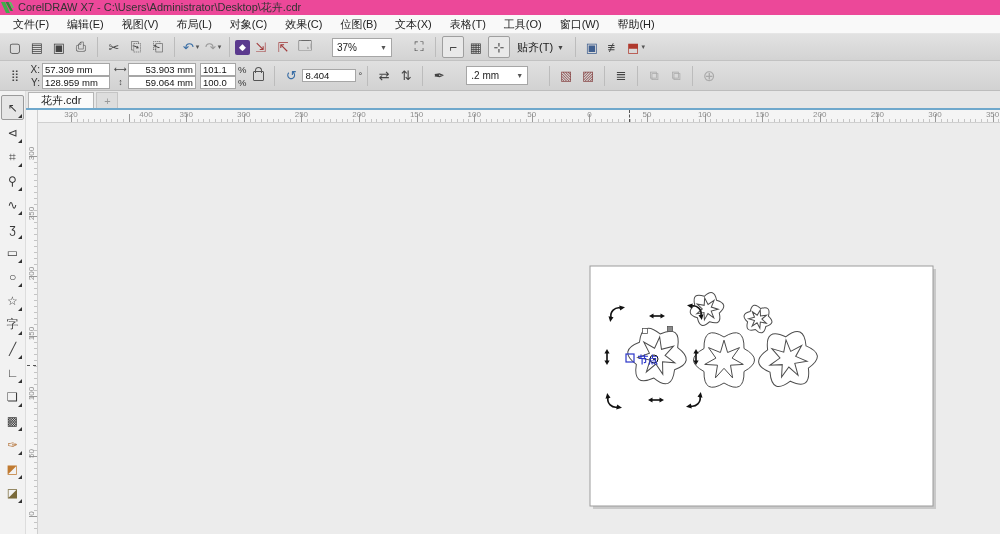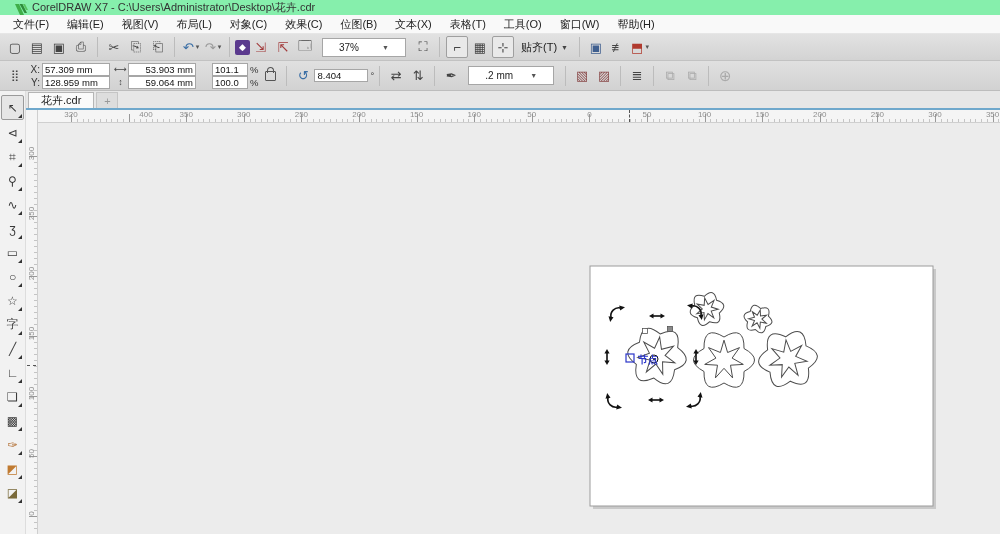--- a/index.html
+++ b/index.html
@@ -1,46 +1,46 @@
 <!DOCTYPE html>
 <html><head>
 <meta charset="utf-8">
 <style>
   html,body{margin:0;padding:0;}
   body{width:1000px;height:534px;overflow:hidden;background:#fff;
        font-family:"Liberation Sans","DejaVu Sans",sans-serif;color:#222;
        -webkit-font-smoothing:antialiased;}
-  .titlebar{height:15px;display:flex;align-items:flex-end;padding-left:15px;background:#86efac;}
+  .titlebar{height:15px;display:flex;align-items:center;padding-left:1px;background:#ec4899;}
   .titlebar .logo{width:13px;height:11px;margin-right:4px;}
   .titlebar .title{font-size:11px;color:#333;white-space:nowrap;}
   .menubar{height:18px;display:flex;align-items:center;background:#f9f9f9;border-bottom:1px solid #e6e6e6;padding-left:4px;}
   .menubar .mi{font-size:11px;padding:2px 9px;color:#222;cursor:default;}
   .toolbar{height:26px;display:flex;align-items:center;background:linear-gradient(#e2e2e2,#d3d3d3);border-bottom:1px solid #c2c2c2;padding-left:4px;}
   .propbar{height:29px;display:flex;align-items:center;background:linear-gradient(#e0e0e0,#d2d2d2);border-bottom:1px solid #bdbdbd;padding-left:4px;font-size:10px;}
   .tbtn{min-width:20px;height:20px;display:flex;align-items:center;justify-content:center;
         font-size:13px;color:#444;margin:0 1px;position:relative;}
   .tbtn.small{font-size:11px;}
   .tbtn.boxed{border:1px solid #9f9f9f;background:#e9e9e9;border-radius:2px;}
   .tbtn .dd{font-size:7px;color:#555;margin-left:2px;}
   .sep{width:1px;height:20px;background:#bcbcbc;margin:0 5px;}
   .selectbox{display:flex;align-items:center;justify-content:space-between;background:#fff;border:1px solid #a6a6a6;
-             height:17px;padding:0 16px;font-size:10px;color:#222;margin:0 6px;}
+             height:17px;padding:0 4px;font-size:10px;color:#222;margin:0 16px;}
   .selectbox .dd{font-size:7px;color:#555;margin-left:6px;}
   .dropbtn{display:flex;align-items:center;font-size:11px;color:#222;padding:0 6px;height:20px;}
   .dropbtn .dd{font-size:7px;margin-left:4px;color:#444;}
   .swatch{width:15px;height:15px;background:#5b3a8e;color:#fff;display:flex;align-items:center;justify-content:center;
           font-size:9px;border-radius:2px;}
   
   .stack{display:flex;flex-direction:column;justify-content:center;margin:0 2px;}
   .stack .row{display:flex;align-items:center;height:13px;}
   .stack .lbl{width:12px;font-size:10px;color:#333;text-align:right;margin-right:2px;}
   .stack .glyph{width:13px;font-size:9px;color:#444;text-align:center;margin-right:1px;}
   .field{background:#fff;border:1px solid #a6a6a6;height:11px;font-size:9.5px;padding:0 2px;
          font-family:"Liberation Sans","DejaVu Sans",sans-serif;color:#111;}
-  .f-xy{width:62px;}  .f-wh{width:62px;text-align:right;}  .f-sc{width:30px;margin-left:12px;}  .f-rot{width:48px;}
+  .f-xy{width:62px;}  .f-wh{width:62px;text-align:right;}  .f-sc{width:30px;}  .f-rot{width:48px;}
   .pct{font-size:9.5px;margin-left:2px;color:#333;}
   .lock{width:9px;height:8px;border:1px solid #555;border-radius:1px;position:relative;margin:0 5px;}
   .lock:before{content:"";position:absolute;left:1px;top:-5px;width:5px;height:5px;border:1px solid #555;
                border-bottom:none;border-radius:4px 4px 0 0;}
   .gray{color:#aaa;}
   
   .main{display:flex;height:444px;}
   .toolbox{width:25px;background:#f2f2f2;border-right:1px solid #ddd;padding-top:3px;}
   .tool{width:21px;height:23px;margin:1px auto;display:flex;align-items:center;justify-content:center;
         font-size:12px;color:#3a3a3a;position:relative;}

